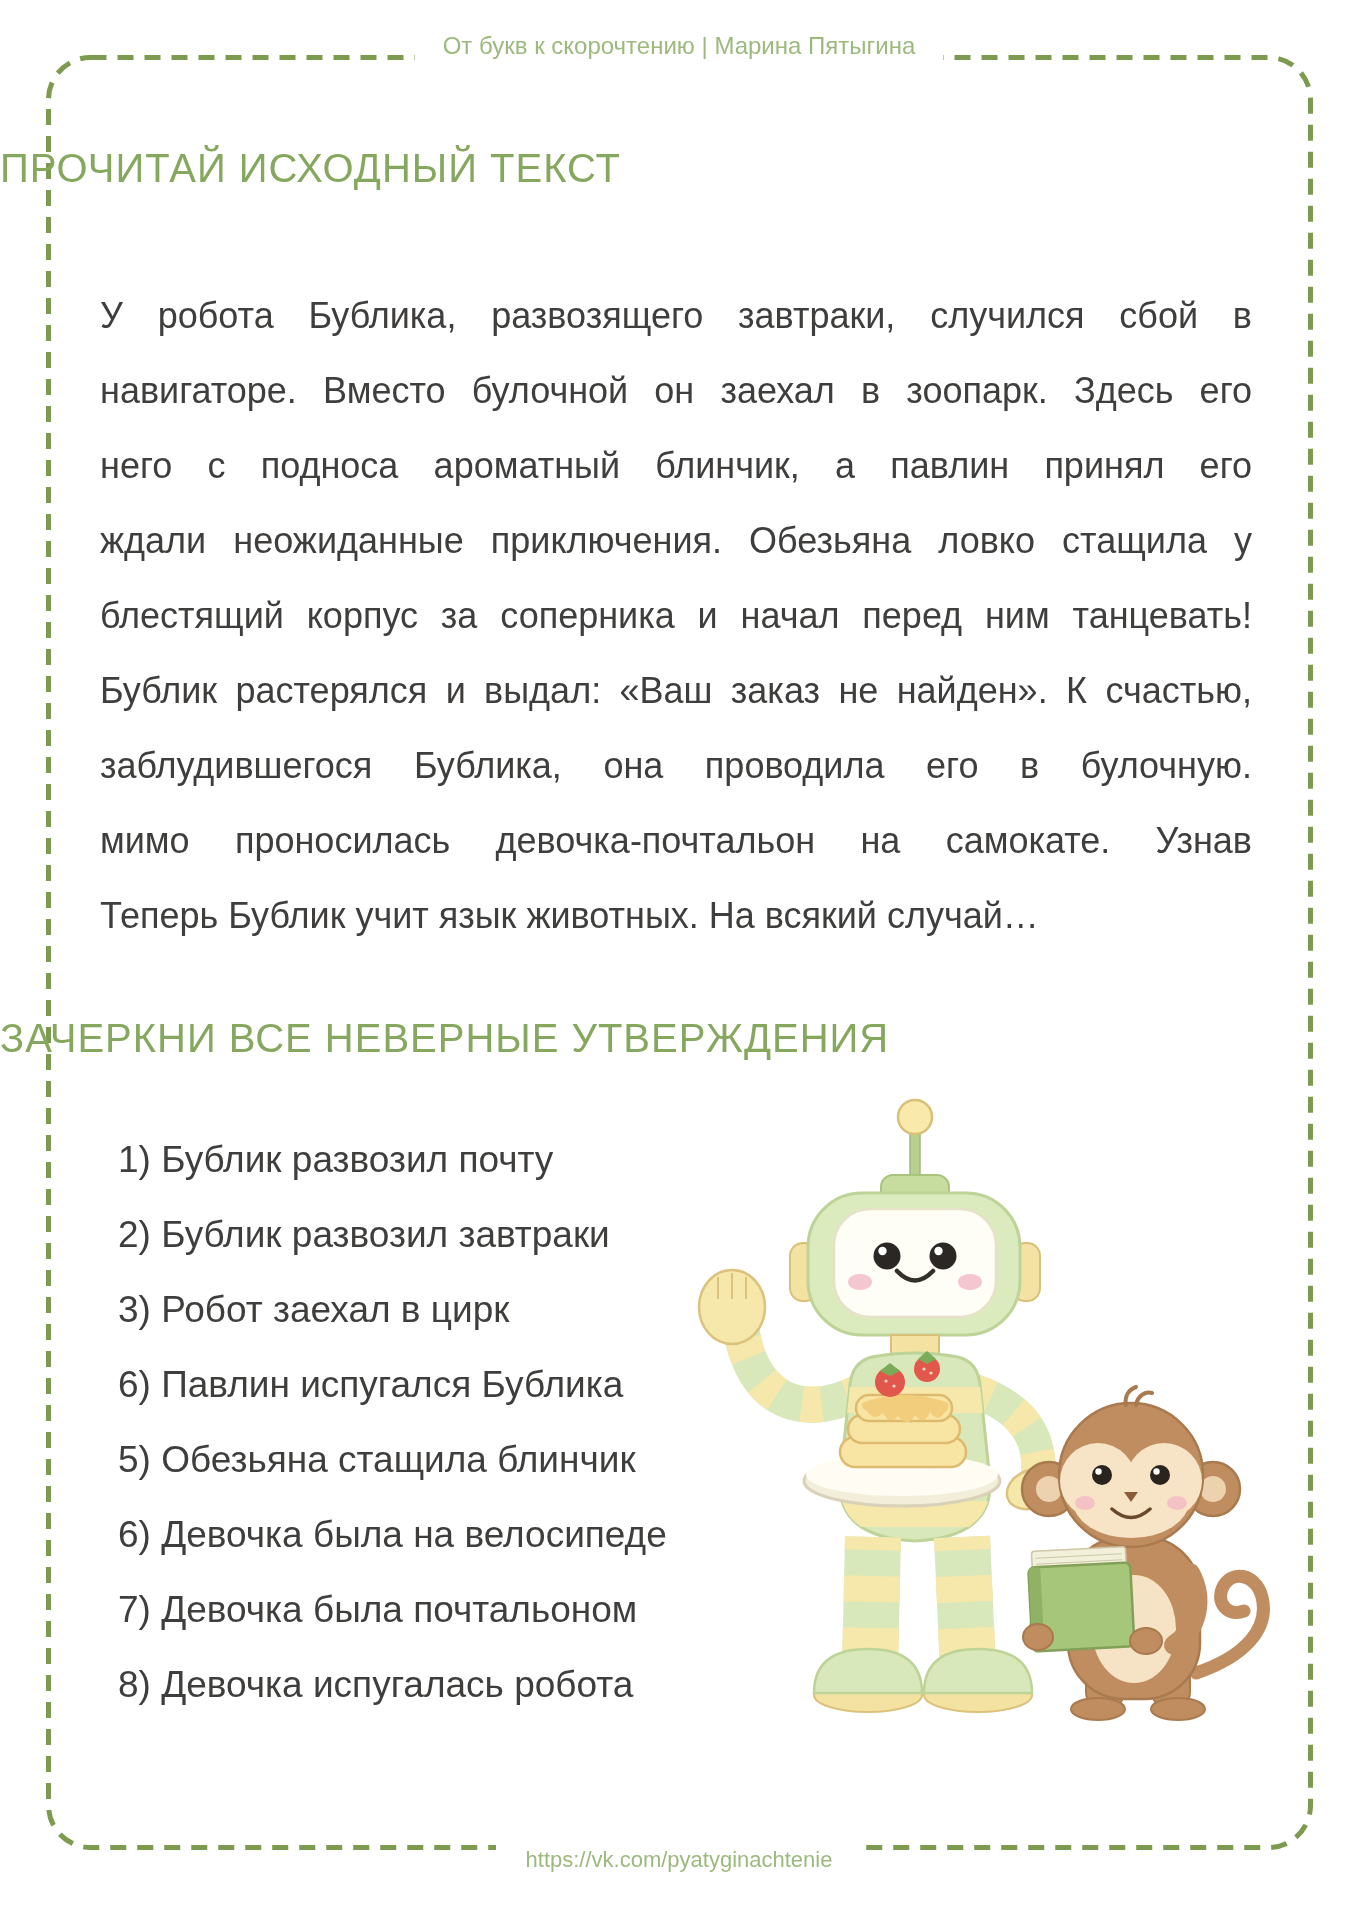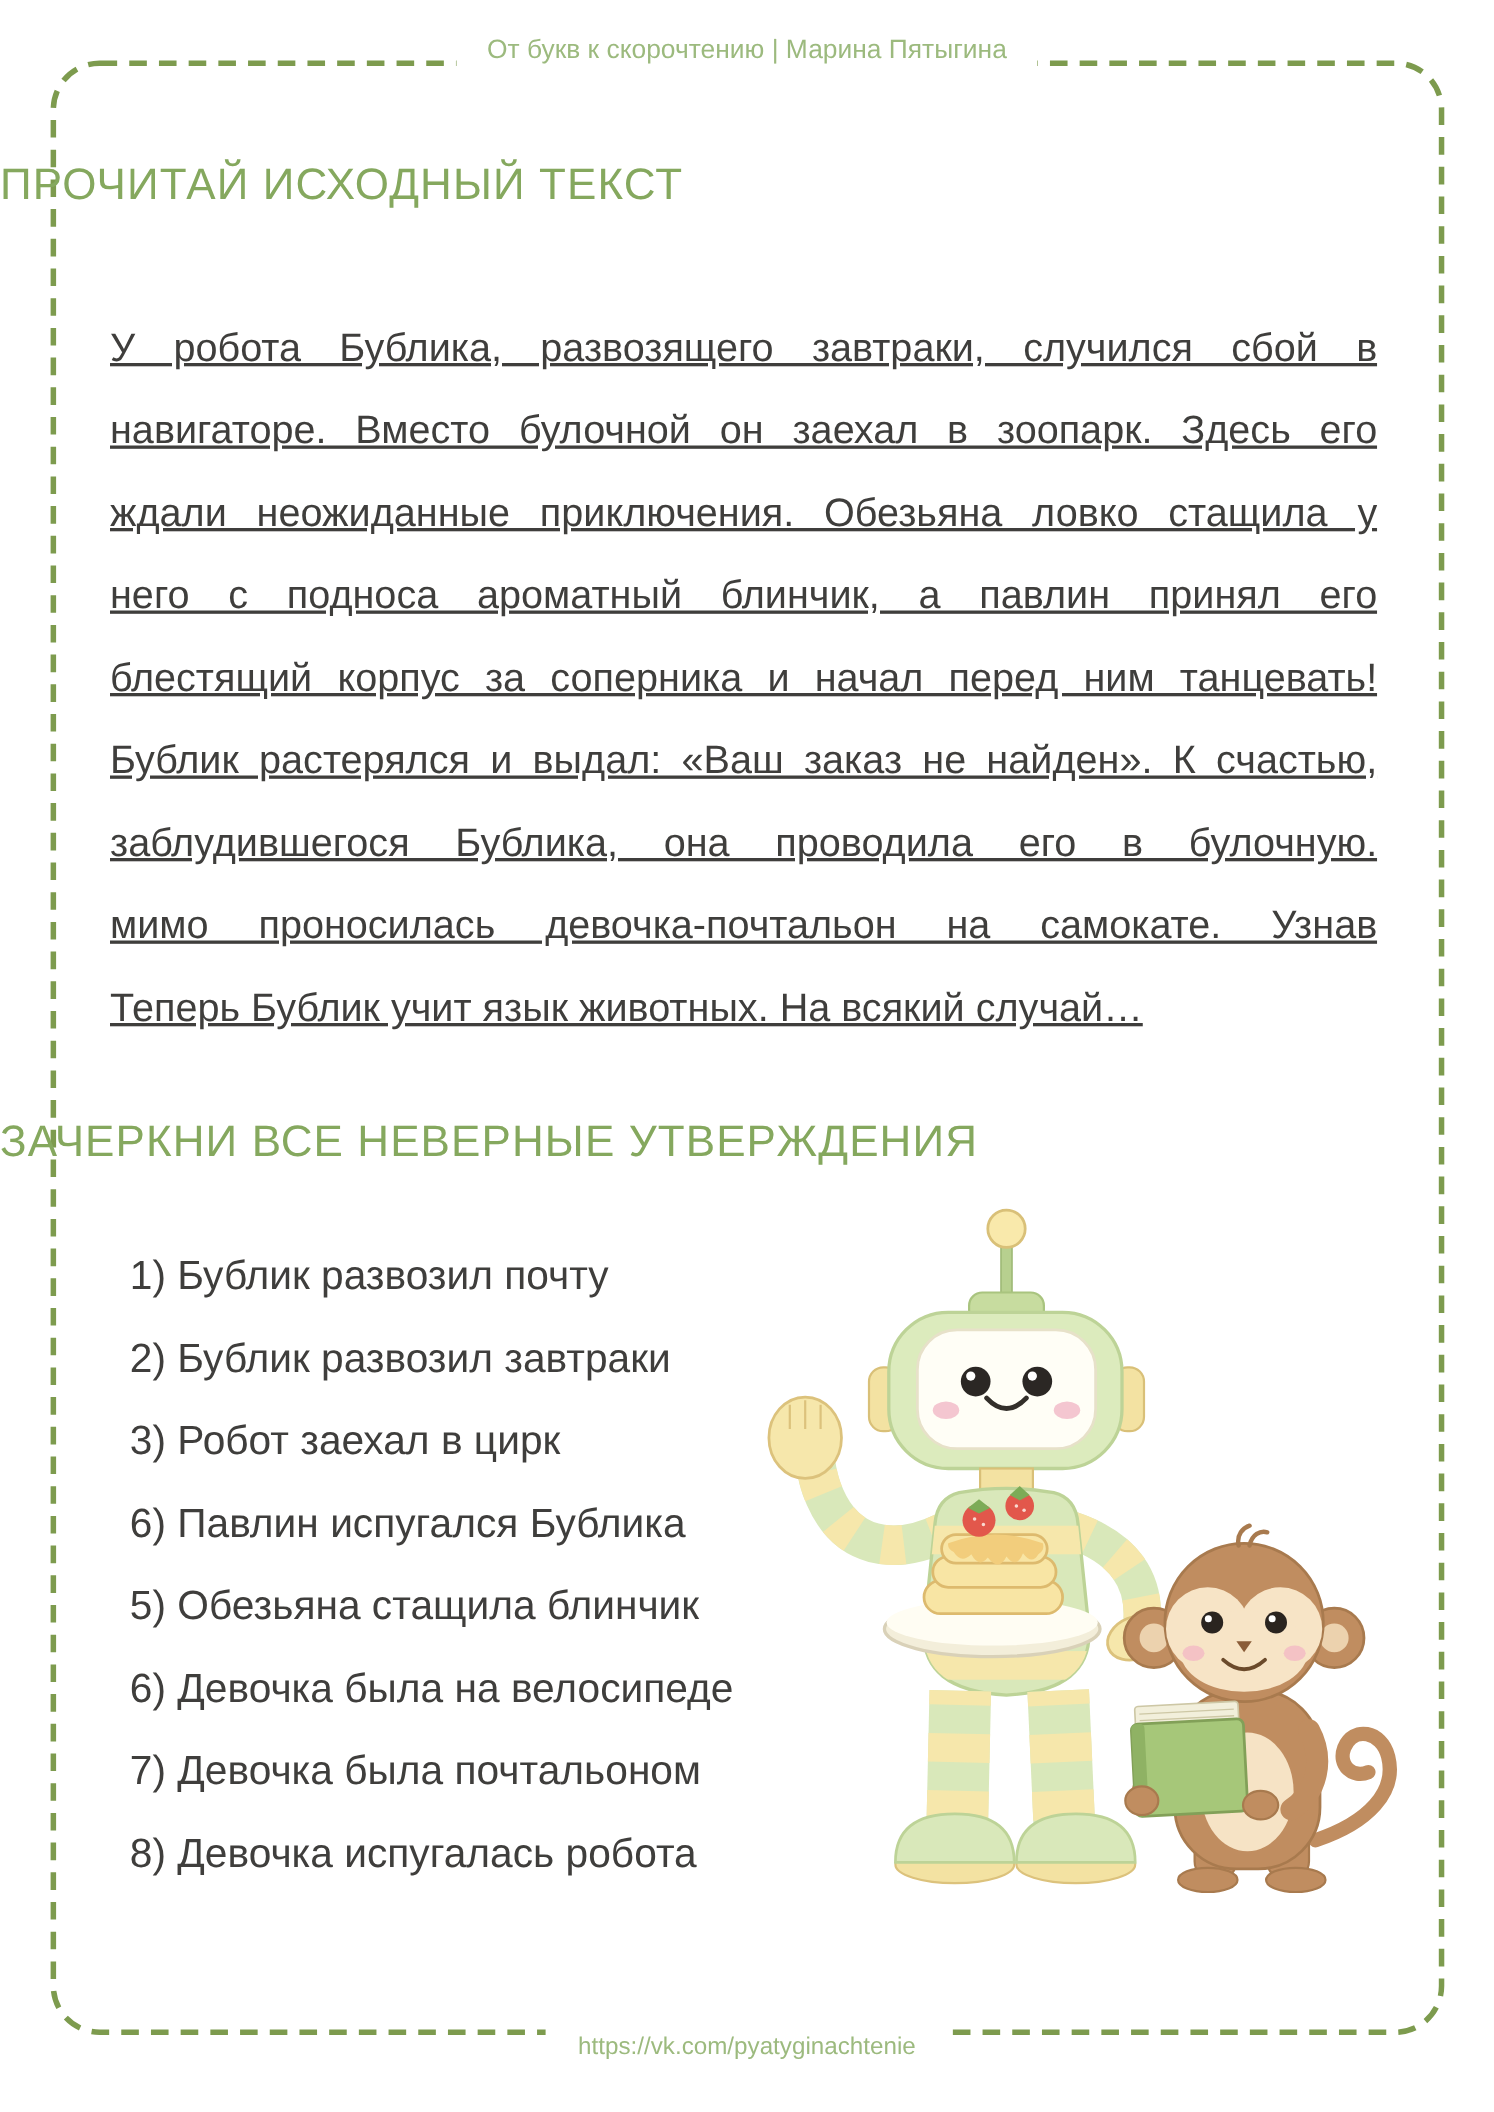--- a/index.html
+++ b/index.html
@@ -8,21 +8,21 @@
     font-family:"Liberation Sans","DejaVu Sans",sans-serif;
   }
   .border-svg{position:absolute;left:0;top:0;width:1358px;height:1920px;z-index:1;}
   .header{position:absolute;top:26px;left:0;width:100%;text-align:center;z-index:2;}
   .header span{display:inline-block;background:#ffffff;padding:0 28px;font-size:24px;line-height:40px;color:#9cba7e;}
   .title{position:absolute;left:0;width:100%;margin:0;text-align:left;
     font-size:40px;font-weight:400;color:#85a85e;letter-spacing:1px;z-index:2;}
   #title-read{top:146px;}
   #title-task{top:1016px;}
   .paragraph{position:absolute;top:278px;left:100px;width:1152px;color:#3f3e3c;font-size:36px;z-index:2;}
-  .pline{height:75px;line-height:75px;text-align:justify;text-align-last:justify;overflow:hidden;white-space:nowrap;text-decoration:underline;}
+  .pline{height:75px;line-height:75px;text-align:justify;text-align-last:justify;overflow:hidden;white-space:nowrap;}
   .pline.last{text-align-last:left;}
   .list{position:absolute;top:1122px;left:118px;width:600px;color:#3f3e3c;font-size:37px;z-index:2;}
   .list-item{height:75px;line-height:75px;white-space:nowrap;}
   .illo{position:absolute;left:640px;top:1085px;width:660px;height:640px;z-index:1;}
   .footer{position:absolute;top:1838px;left:0;width:100%;text-align:center;z-index:2;}
   .footer span{display:inline-block;background:#ffffff;padding:0 30px;font-size:22px;line-height:44px;color:#9cba7e;}
 </style>
 </head>
 <body>
 
@@ -34,22 +34,22 @@
 
   <div class="header">
     <span>От букв к скорочтению | Марина Пятыгина</span>
   </div>
 
   <h1 class="title" id="title-read">ПРОЧИТАЙ ИСХОДНЫЙ ТЕКСТ</h1>
 
   <div class="paragraph">
     <div class="pline">У робота Бублика, развозящего завтраки, случился сбой в</div>
     <div class="pline">навигаторе. Вместо булочной он заехал в зоопарк. Здесь его</div>
+    <div class="pline">него с подноса ароматный блинчик, а павлин принял его</div>
     <div class="pline">ждали неожиданные приключения. Обезьяна ловко стащила у</div>
-    <div class="pline">него с подноса ароматный блинчик, а павлин принял его</div>
     <div class="pline">блестящий корпус за соперника и начал перед ним танцевать!</div>
     <div class="pline">Бублик растерялся и выдал: «Ваш заказ не найден». К счастью,</div>
     <div class="pline">заблудившегося Бублика, она проводила его в булочную.</div>
     <div class="pline">мимо проносилась девочка-почтальон на самокате. Узнав</div>
     <div class="pline last">Теперь Бублик учит язык животных. На всякий случай…</div>
   </div>
 
   <h2 class="title" id="title-task">ЗАЧЕРКНИ ВСЕ НЕВЕРНЫЕ УТВЕРЖДЕНИЯ</h2>
 
   <div class="list">

